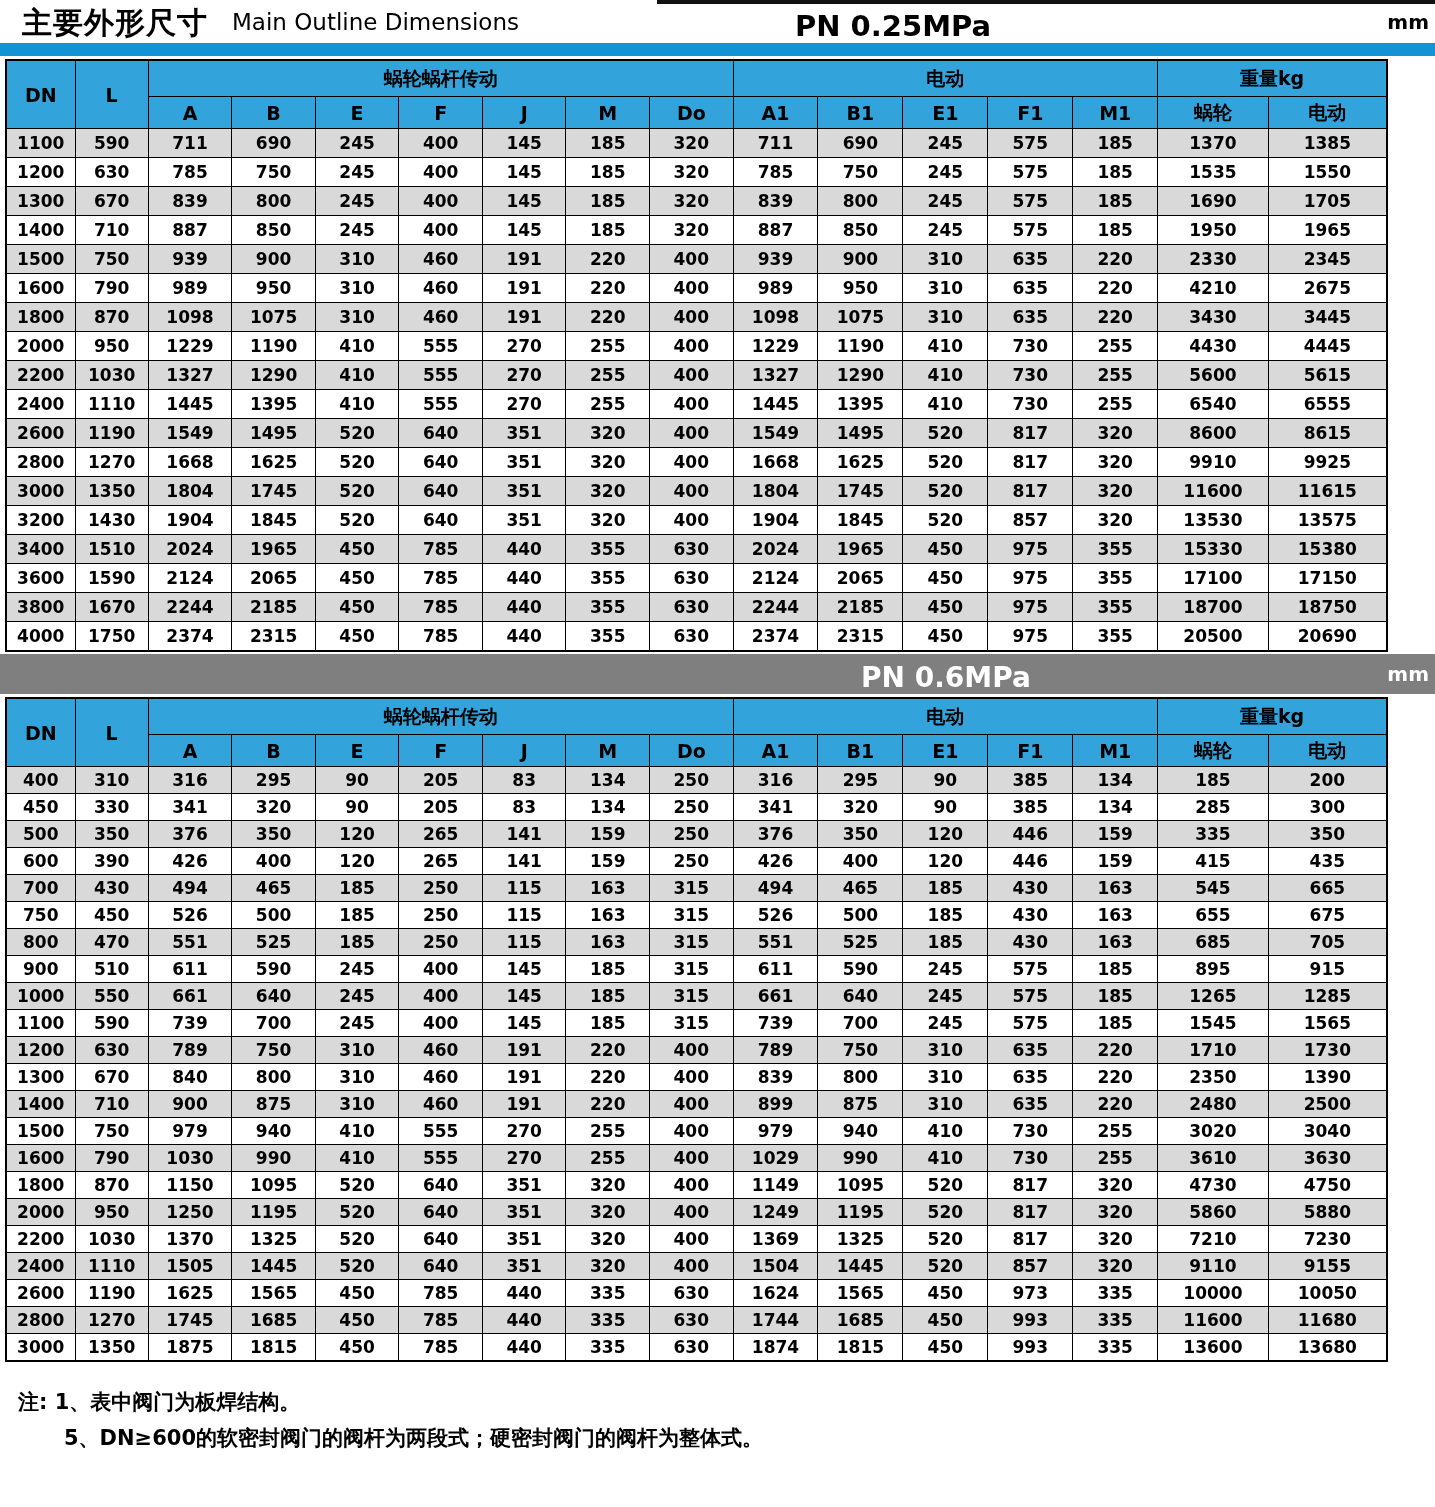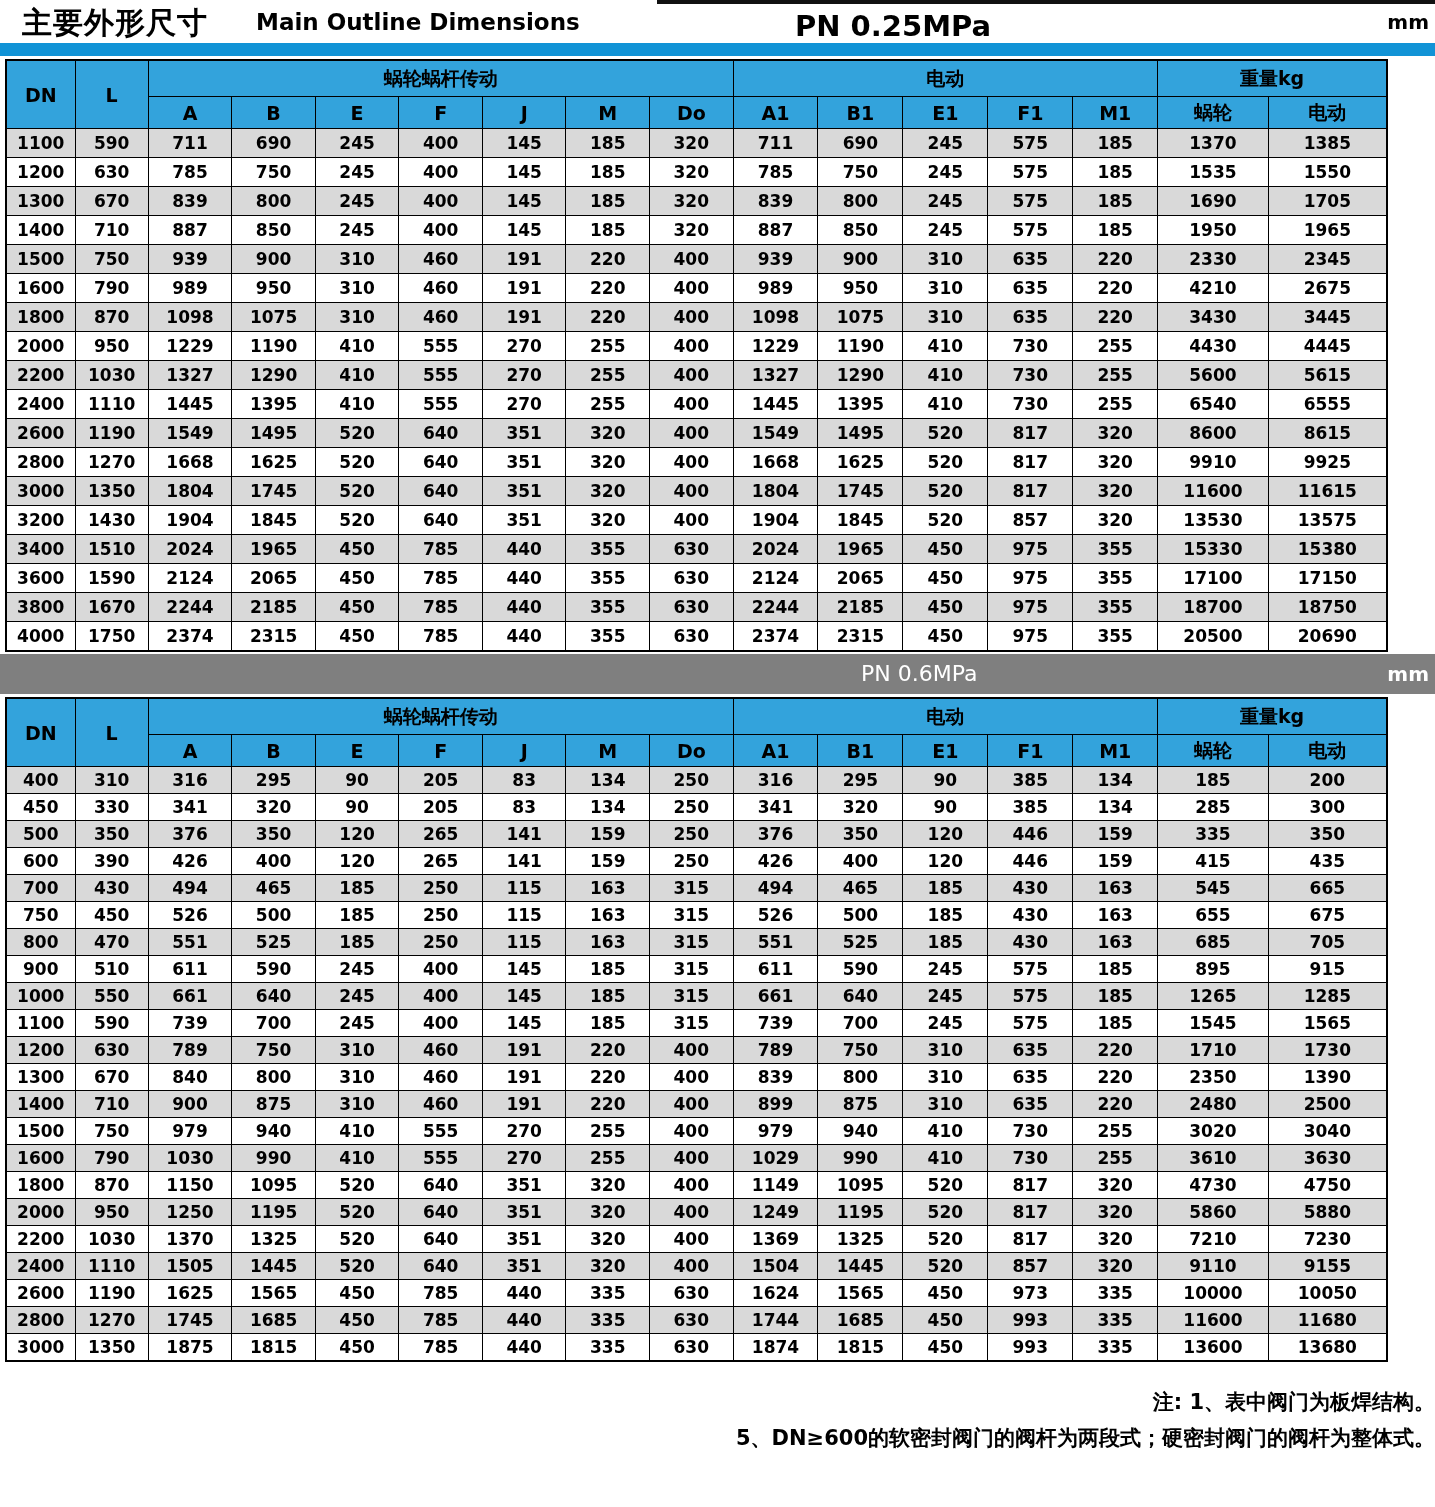--- a/index.html
+++ b/index.html
@@ -2,45 +2,45 @@
 <html><head>
 <meta charset="utf-8">
 <style>
   html,body{margin:0;padding:0;background:#fff;}
   body{width:1435px;font-family:"DejaVu Sans","Liberation Sans",sans-serif;color:#000;position:relative;}
 
   
   .top-black-bar{position:absolute;top:0;left:657px;right:0;height:4px;background:#111;}
   .title-row{position:relative;height:42px;padding-left:22px;border-radius:15px;}
   .title-zh{font-size:30px;font-weight:bold;letter-spacing:1px;position:absolute;left:22px;top:3px;}
-  .title-en{font-size:23px;font-weight:bold;position:absolute;left:256px;top:9px;}
+  .title-en{font-size:23px;font-weight:normal;position:absolute;left:232px;top:9px;}
   .title-pn{font-size:29px;font-weight:bold;position:absolute;left:795px;top:9px;}
   .title-mm{font-size:20px;font-weight:bold;position:absolute;right:6px;top:10px;}
   .blue-divider{height:13px;background:#1193D6;margin-top:1px;}
 
   
   table.dim{border-collapse:collapse;table-layout:fixed;width:1383px;margin:3px 5px 0 5px;border:2px solid #000;}
   table.dim th,table.dim td{border:1px solid #000;text-align:center;vertical-align:middle;font-weight:bold;overflow:hidden;white-space:nowrap;padding:0;}
   table.dim thead th{background:#33A3DC;font-size:19px;}
   table.dim thead tr.group-row th{height:35px;}
   table.dim thead tr.sub-row th{height:31px;}
   table.t1 tbody td{font-size:17px;height:28px;}
   table.t2 tbody td{font-size:17px;height:26px;}
   tbody tr.even{background:#D9D9D9;}
   tbody tr.odd{background:#FFFFFF;}
 
   
   .band{position:relative;height:40px;background:#7F7F7F;margin:2px 0 0 0;}
-  .band .band-pn{position:absolute;left:60%;top:7px;color:#fff;font-size:22px;font-weight:normal;}
+  .band .band-pn{position:absolute;left:60%;top:7px;color:#fff;font-size:28px;font-weight:bold;}
   .band .band-mm{position:absolute;right:6px;top:8px;color:#fff;font-size:20px;font-weight:bold;}
 
   
   .notes{margin:26px 0 0 18px;font-size:21px;}
   .notes .zh{font-weight:bold;}
-  .note-line{margin-bottom:8px;line-height:1.35;text-align:right;}
+  .note-line{margin-bottom:8px;line-height:1.35;}
   .indent-zh{margin-left:46px;}
   .lbl{display:inline-block;}
   .notes .en{font-weight:bold;margin-top:18px;}
 </style>
 </head>
 <body>
 
 <div class="top-black-bar"></div>
 
 <div class="title-row">

